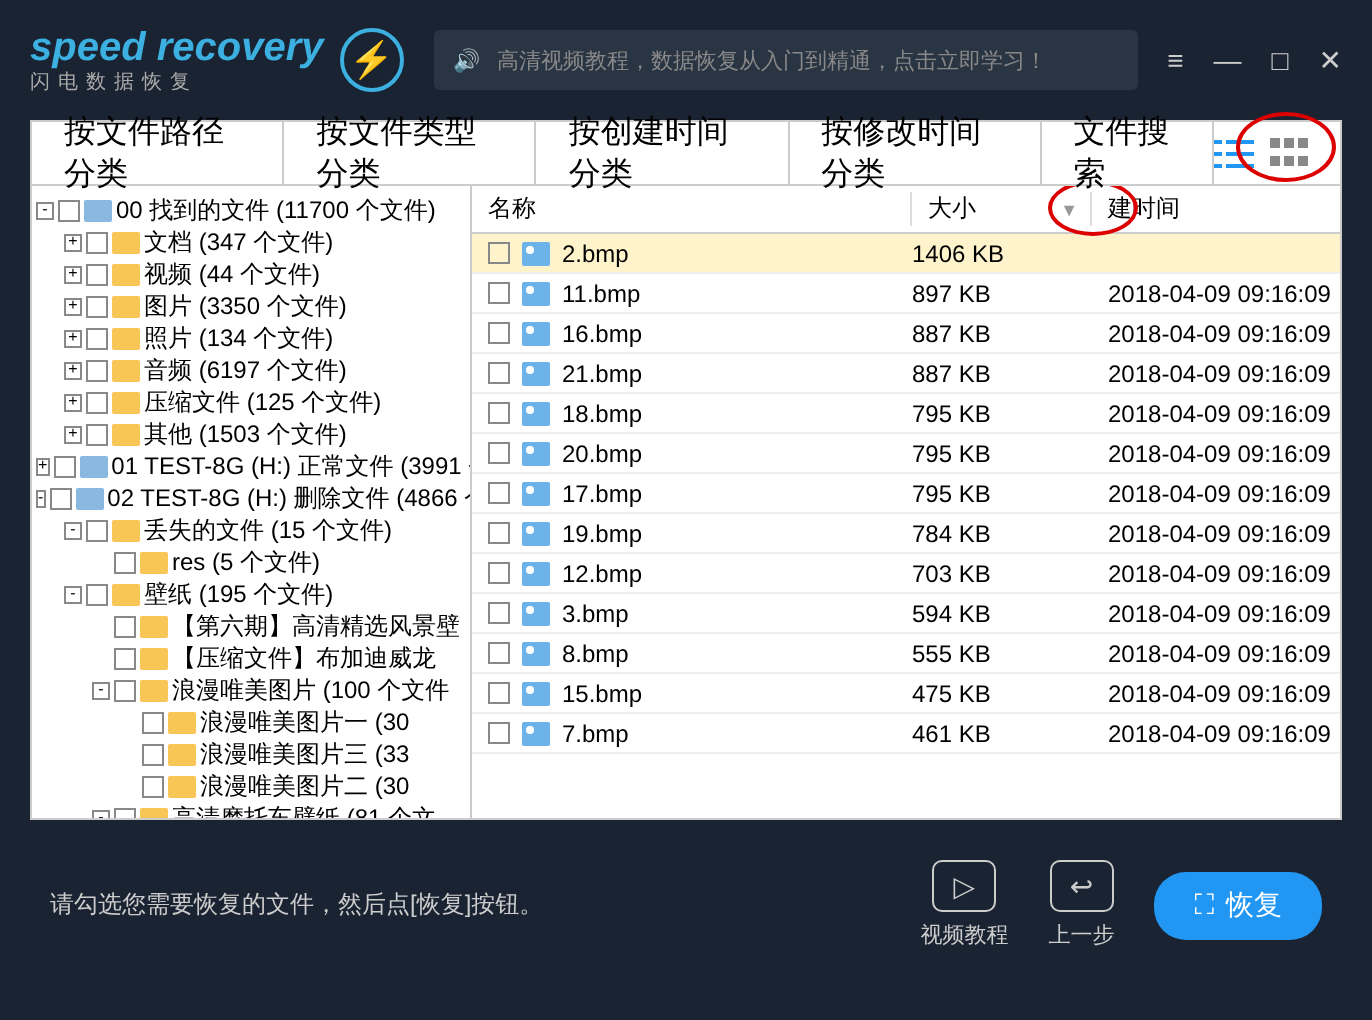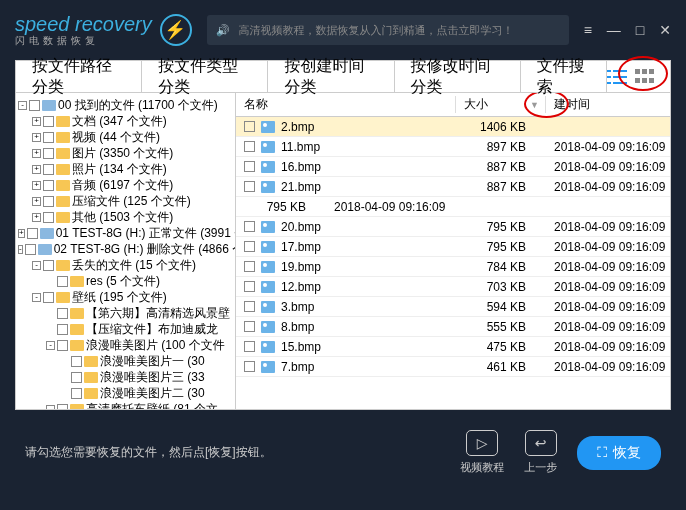--- a/index.html
+++ b/index.html
@@ -1,19 +1,19 @@
 <!DOCTYPE html>
 <html><head>
 <meta charset="utf-8">
 <style>
 *{margin:0;padding:0;box-sizing:border-box;font-family:"Microsoft YaHei",Arial,sans-serif}
 body{width:686px;height:510px;background:#1a2332;overflow:hidden}
 .header{height:60px;background:#1a2332;display:flex;align-items:center;padding:0 15px;gap:15px}
 .logo{display:flex;align-items:center;gap:8px}
-.logo-text{color:#3cb0e0;font-size:20px;font-style:italic;font-weight:400}
+.logo-text{color:#3cb0e0;font-size:20px;font-style:italic;font-weight:700}
 .logo-sub{color:#aaa;font-size:10px;letter-spacing:4px;margin-top:-2px}
 .logo-wrap{display:flex;flex-direction:column}
 .logo-badge{width:32px;height:32px;border:2px solid #3cb0e0;border-radius:50%;display:flex;align-items:center;justify-content:center;color:#3cb0e0;font-size:18px}
 .tip-box{flex:1;background:#2a3544;border-radius:3px;height:30px;display:flex;align-items:center;padding:0 10px;color:#888;font-size:11px;gap:8px}
 .win-btns{display:flex;gap:15px;color:#ccc;align-items:center}
 .win-btn{cursor:pointer;font-size:14px}
 .content{background:#fff;margin:0 15px;height:350px;border:1px solid #ccc;display:flex;flex-direction:column}
 .tabs{display:flex;border-bottom:1px solid #ccc;height:32px}
 .tab{padding:6px 16px;font-size:16px;border-right:1px solid #ccc;cursor:pointer;display:flex;align-items:center}
 .view-btns{margin-left:auto;display:flex;align-items:center;gap:8px;padding-right:15px;position:relative}
@@ -30,21 +30,21 @@
 .list{flex:1;display:flex;flex-direction:column;overflow:hidden}
 .list-head{display:flex;height:24px;border-bottom:1px solid #ccc;font-size:12px;align-items:center;position:relative}
 .col-name{width:220px;padding-left:8px;border-right:1px solid #ddd}
 .col-size{width:90px;padding-left:8px;border-right:1px solid #ddd;display:flex;align-items:center;justify-content:space-between;padding-right:6px}
 .col-time{flex:1;padding-left:8px}
 .circle2{position:absolute;width:45px;height:28px;border:2px solid #d00;border-radius:50%;left:288px;top:-3px;pointer-events:none}
 .list-body{flex:1;overflow:auto}
 .file-row{display:flex;height:20px;align-items:center;font-size:12px;border-bottom:1px solid #eee}
 .file-row.sel{background:#fff3cc}
 .fname{width:220px;display:flex;align-items:center;gap:6px;padding-left:8px}
-.fsize{width:90px;text-align:right;padding-right:20px}
+.fsize{width:90px;text-align:left;padding-right:20px}
 .ftime{flex:1;padding-left:8px}
 .img-icon{width:14px;height:12px;background:#6bb3e8;border-radius:1px;flex-shrink:0;position:relative}
 .img-icon::after{content:"";position:absolute;width:4px;height:4px;background:#fff;border-radius:50%;top:2px;left:2px}
 .footer{height:85px;display:flex;align-items:center;padding:0 25px;color:#ccc}
 .footer-text{font-size:12px;flex:1}
 .footer-btns{display:flex;gap:20px;align-items:center}
 .fbtn{display:flex;flex-direction:column;align-items:center;gap:4px;cursor:pointer;color:#ccc;font-size:11px}
 .fbtn-icon{width:32px;height:26px;border:1.5px solid #ccc;border-radius:5px;display:flex;align-items:center;justify-content:center;font-size:14px}
 .recover-btn{background:#2196f3;color:#fff;padding:8px 20px;border-radius:16px;font-size:14px;cursor:pointer;display:flex;align-items:center;gap:6px}
 .sort-arrow{color:#999;font-size:9px}
@@ -263,20 +263,25 @@
           <div class="file-row">
             <div class="fname">
               <span class="cb"></span>
               <span class="img-icon"></span>
               <span>21.bmp</span>
             </div>
             <div class="fsize">887 KB</div>
             <div class="ftime">2018-04-09 09:16:09</div>
           </div>
           <div class="file-row">
+            <div class="fname">
+              <span class="cb"></span>
+              <span class="img-icon"></span>
+              <span>18.bmp</span>
+            </div>
             <div class="fsize">795 KB</div>
             <div class="ftime">2018-04-09 09:16:09</div>
           </div>
           <div class="file-row">
             <div class="fname">
               <span class="cb"></span>
               <span class="img-icon"></span>
               <span>20.bmp</span>
             </div>
             <div class="fsize">795 KB</div>

